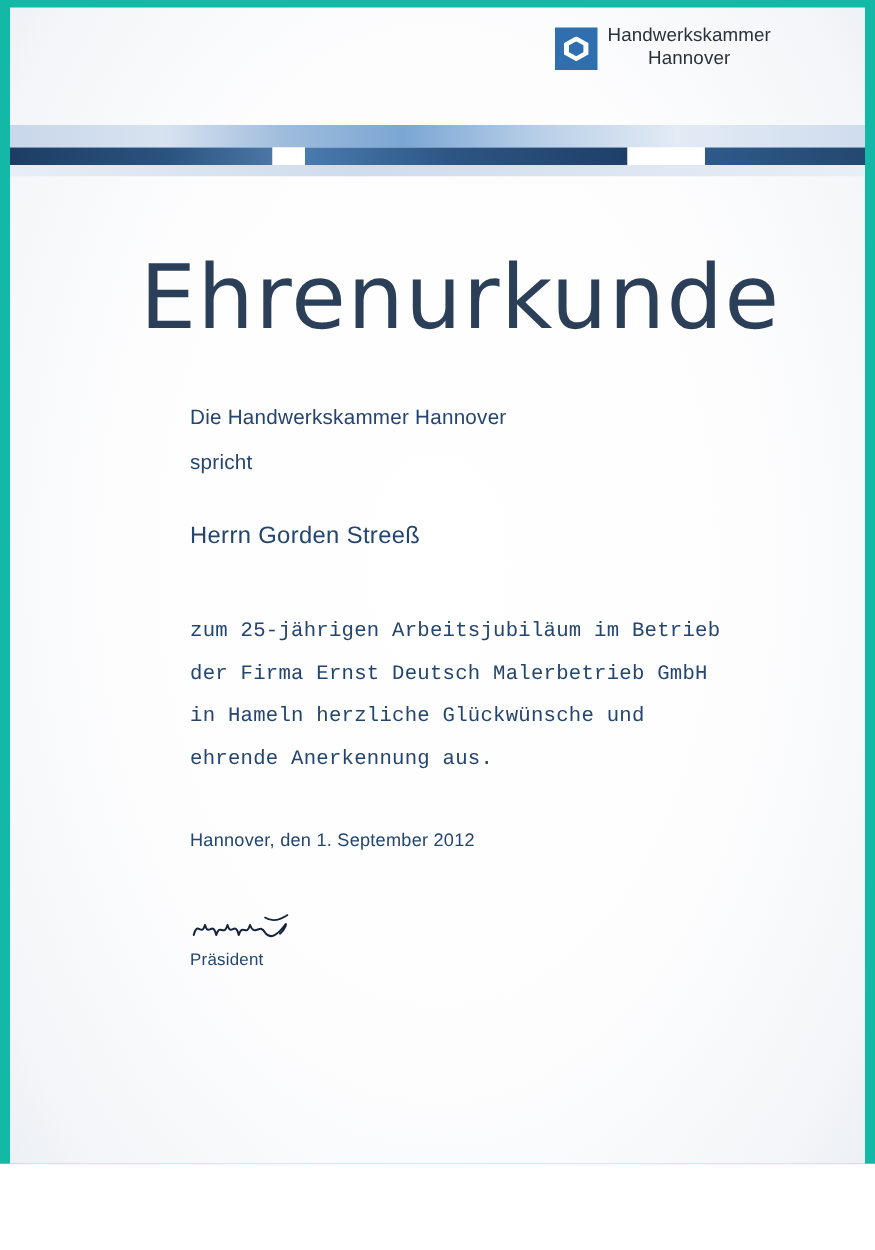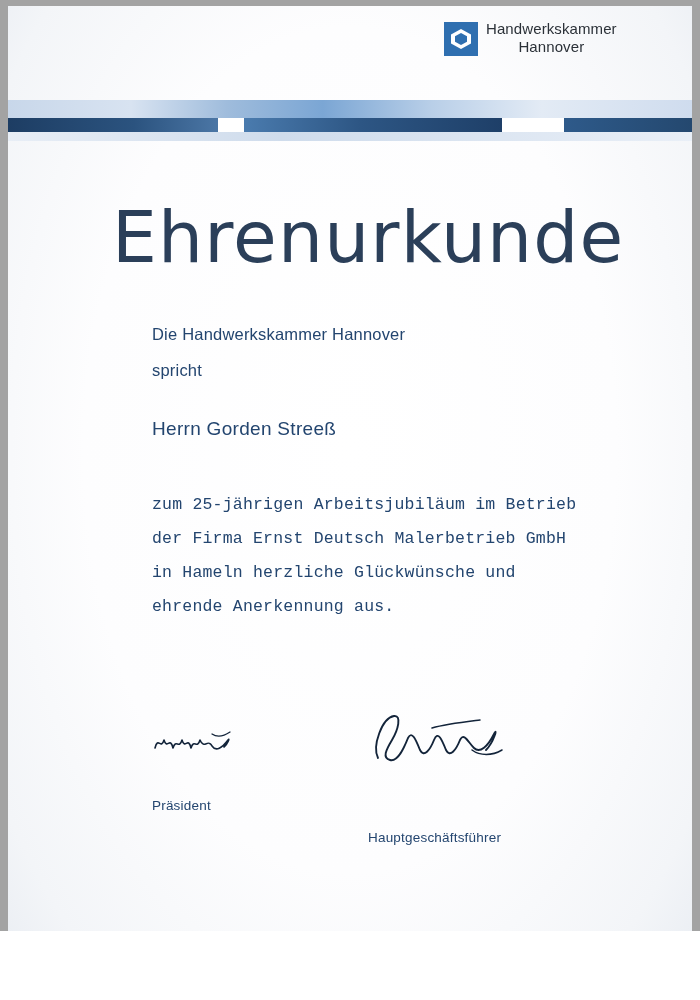--- a/index.html
+++ b/index.html
@@ -11,21 +11,21 @@
     width: 700px;
     height: 1000px;
     overflow: hidden;
     font-family: "Liberation Sans", sans-serif;
   }
 
   .page {
     position: relative;
     width: 700px;
     height: 931px;
-    background: #a3a3a3;
+    background: #14b8a6;
     overflow: hidden;
   }
 
   
   .paper {
     position: absolute;
     left: 8px;
     top: 6px;
     width: 684px;
     height: 988px;
@@ -197,21 +197,21 @@
     position: absolute;
     left: 368px;
     top: 706px;
     width: 230px;
   }
   .sig-label {
     font-size: 13.5px;
     color: #23456f;
     letter-spacing: 0.2px;
   }
-  .sig-left-label { margin-top: 38px; }
+  .sig-left-label { }
   .sig-right-label { margin-top: 62px; }
 
   .sig-svg { display: block; }
 </style>
 </head>
 <body>
 
 <div class="page">
   <div class="paper"></div>
 
@@ -238,37 +238,30 @@
 
     <div class="lead">
       <div>Die Handwerkskammer Hannover</div>
       <div>spricht</div>
     </div>
 
     <div class="honoree">Herrn Gorden Streeß</div>
 
     <div class="body-text">zum 25-jährigen Arbeitsjubiläum im Betrieb der Firma Ernst Deutsch Malerbetrieb GmbH in Hameln herzliche Glückwünsche und ehrende Anerkennung aus.</div>
 
+    <div class="place-date">Hannover, den 1. September 2012</div>
 
     <div class="sig-block-left">
       <svg class="sig-svg" width="110" height="34" viewBox="0 0 110 34">
         <path d="M3 22 C6 10, 9 24, 12 14 C15 24, 18 10, 21 22 C24 12, 27 24, 30 14 C33 24, 36 10, 39 22 C42 12, 45 24, 48 14 C52 24, 56 12, 60 20 C64 26, 70 22, 76 14 C78 11, 76 18, 72 21" fill="none" stroke="#13243a" stroke-width="1.6" stroke-linecap="round" stroke-linejoin="round"></path>
         <path d="M60 8 C66 12, 72 10, 78 6" fill="none" stroke="#13243a" stroke-width="1.3" stroke-linecap="round"></path>
       </svg>
       <div class="sig-label sig-left-label">Präsident</div>
     </div>
 
-    <div class="sig-block-right">
-      <svg class="sig-svg" width="150" height="62" viewBox="0 0 150 62">
-        <path d="M10 52 C4 40, 14 12, 26 10 C34 9, 30 24, 24 34 C18 44, 14 52, 22 54 C30 56, 36 42, 40 32 C44 24, 48 34, 52 44 C56 52, 62 44, 66 34 C70 24, 74 34, 78 44 C82 52, 88 44, 92 34 C96 26, 100 36, 106 42 C112 48, 120 40, 126 28 C130 20, 126 36, 118 44" fill="none" stroke="#13243a" stroke-width="1.9" stroke-linecap="round" stroke-linejoin="round"></path>
-        <path d="M64 22 C78 18, 96 16, 112 14" fill="none" stroke="#13243a" stroke-width="1.5" stroke-linecap="round"></path>
-        <path d="M104 44 C112 50, 124 50, 134 44" fill="none" stroke="#13243a" stroke-width="1.5" stroke-linecap="round"></path>
-      </svg>
-      <div class="sig-label sig-right-label">Hauptgeschäftsführer</div>
-    </div>
   </div>
 
   <div class="bars-bottom">
     <div class="bar c1"></div>
     <div class="bar c2"></div>
     <div class="bar c3"></div>
     <div class="bar c4"></div>
     <div class="bar c5"></div>
     <div class="bar c6"></div>
     <div class="bar c7"></div>

